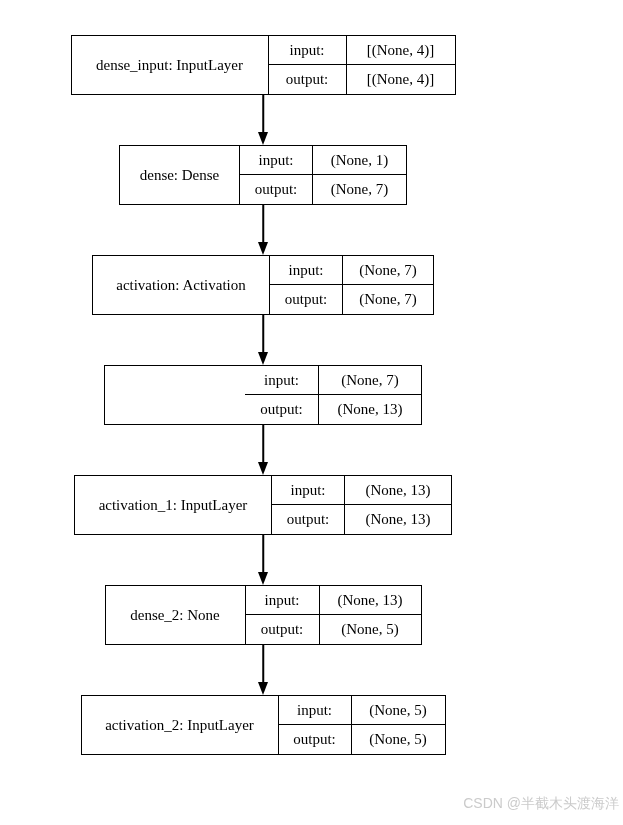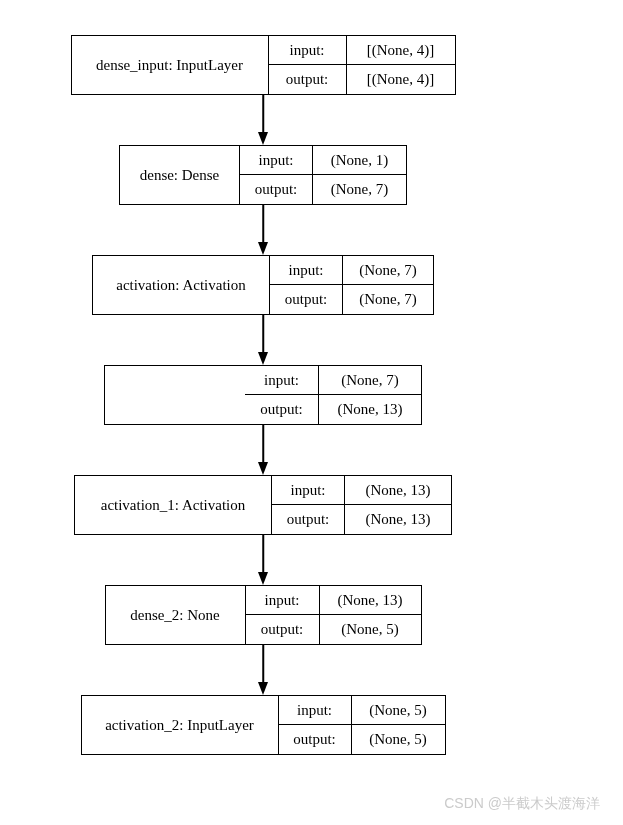--- a/index.html
+++ b/index.html
@@ -52,21 +52,21 @@
     transform: translateX(-50%);
     bottom: 0;
     width: 0;
     height: 0;
     border-left: 5.5px solid transparent;
     border-right: 5.5px solid transparent;
     border-top: 13px solid #000000;
   }
   .watermark {
     position: absolute;
-    right: 23px;
+    right: 4px;
     top: 795px;
     font-family: "Liberation Sans", "DejaVu Sans", sans-serif;
     font-size: 14px;
     color: #cbcbcb;
     text-shadow: 0.5px 0.5px 0 #ffffff;
     white-space: nowrap;
   }
 </style>
 </head>
 <body>
@@ -110,21 +110,21 @@
         <div class="cell cell-in-key">input:</div>
         <div class="cell cell-in-val">(None, 7)</div>
         <div class="cell cell-out-key">output:</div>
         <div class="cell cell-out-val">(None, 13)</div>
       </div>
       <div class="edge" style="left: 257px; top: 425px; height: 50px;">
         <div class="edge-line"></div>
         <div class="edge-head"></div>
       </div>
       <div class="node" style="left: 74px; top: 475px; width: 378px; height: 60px; grid-template-columns: 197px 73px 1fr;">
-        <div class="cell cell-label">activation_1: Activation</div>
+        <div class="cell cell-label">activation_1: InputLayer</div>
         <div class="cell cell-in-key">input:</div>
         <div class="cell cell-in-val">(None, 13)</div>
         <div class="cell cell-out-key">output:</div>
         <div class="cell cell-out-val">(None, 13)</div>
       </div>
       <div class="edge" style="left: 257px; top: 535px; height: 50px;">
         <div class="edge-line"></div>
         <div class="edge-head"></div>
       </div>
       <div class="node" style="left: 104.5px; top: 585px; width: 317px; height: 60px; grid-template-columns: 140px 74px 1fr;">

